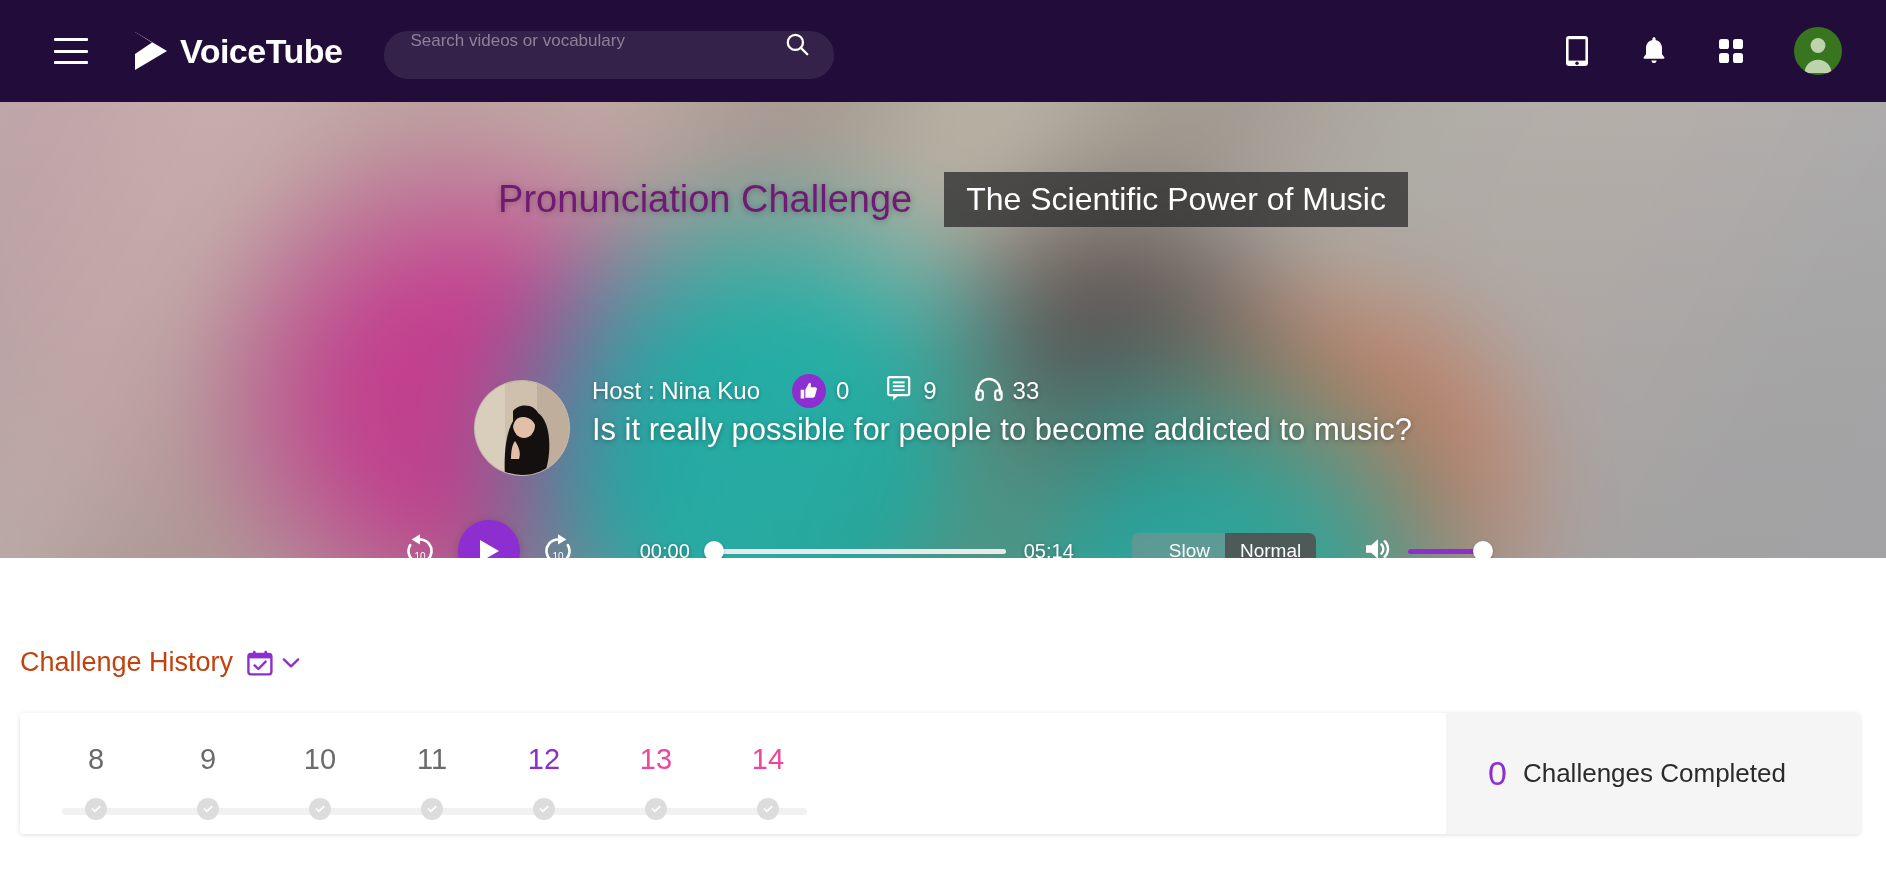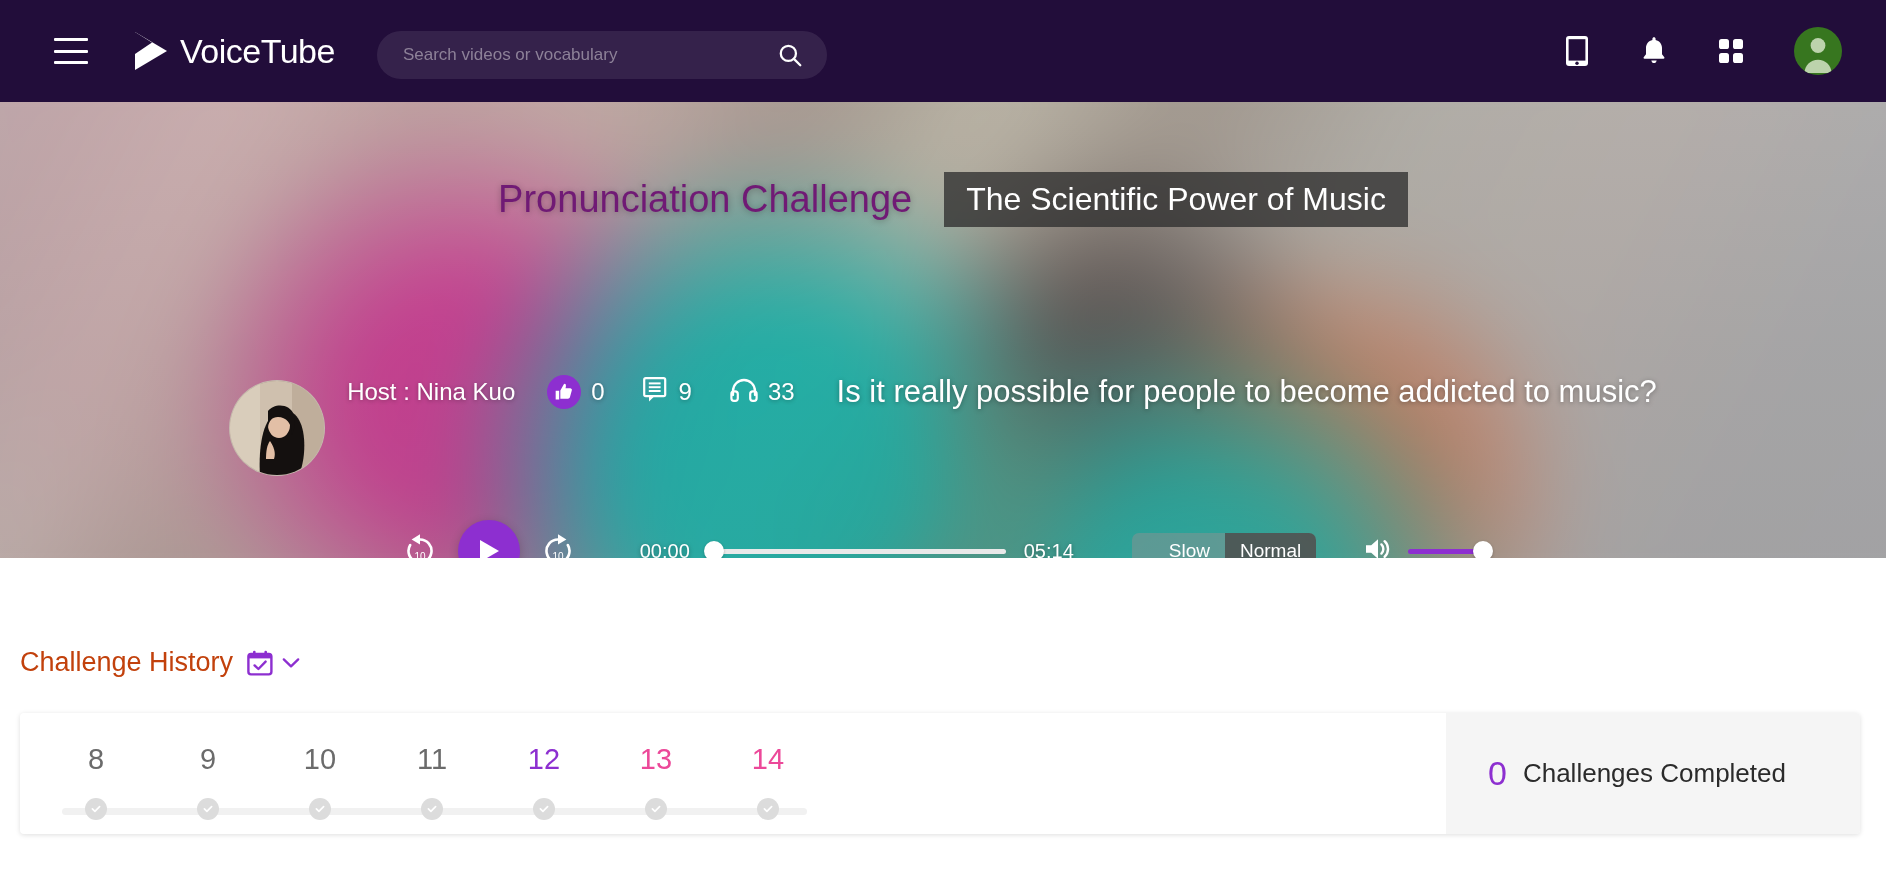--- a/index.html
+++ b/index.html
@@ -30,28 +30,28 @@
     background: #ffffff; border-radius: 1px;
   }
   .logo-wrap {
     margin-left: 44px;
     display: flex; align-items: center; gap: 10px;
     cursor: pointer;
   }
   .logo-mark { width: 38px; height: 42px; display: block; }
   .logo-text {
     color: #ffffff; font-size: 34px; letter-spacing: -0.5px;
-    font-weight: 400; white-space: nowrap;
+    font-weight: 700; white-space: nowrap;
   }
   .search-box {
     margin-left: 42px;
     width: 450px; height: 48px;
     background: rgba(255,255,255,0.09);
     border-radius: 26px;
-    display: flex; align-items: center;
+    display: flex; align-items: flex-start;
     padding: 0 20px 0 26px;
     cursor: text;
     margin-top: 8px;
   }
   .search-input {
     flex: 1; background: transparent; border: none; outline: none;
     color: #ffffff; font-size: 17px;
     font-family: "Liberation Sans", sans-serif;
   }
   .search-input::placeholder { color: #8d8198; }
@@ -122,21 +122,21 @@
     position: absolute; top: 272px; left: 0; width: 100%;
     display: flex; justify-content: center;
   }
   .host-inner { display: flex; align-items: flex-start; gap: 22px; }
   .host-avatar {
     width: 96px; height: 96px; border-radius: 50%;
     overflow: hidden; flex: none; margin-top: 6px;
     border: 1px solid rgba(255,255,255,0.35);
     background: #a79585;
   }
-  .host-meta { display: flex; flex-direction: row; gap: 4px; }
+  .host-meta { display: flex; flex-direction: column; gap: 4px; }
   .host-line1 { display: flex; align-items: center; gap: 0; }
   .host-name {
     color: #ffffff; font-size: 24px; white-space: nowrap;
     text-shadow: 0 1px 4px rgba(0,0,0,0.3);
     width: 200px;
   }
   .stat { display: flex; align-items: center; gap: 10px; margin-right: 38px; }
   .stat-val { color: #ffffff; font-size: 24px; text-shadow: 0 1px 4px rgba(0,0,0,0.3); }
   .like-circle {
     width: 34px; height: 34px; border-radius: 50%;

